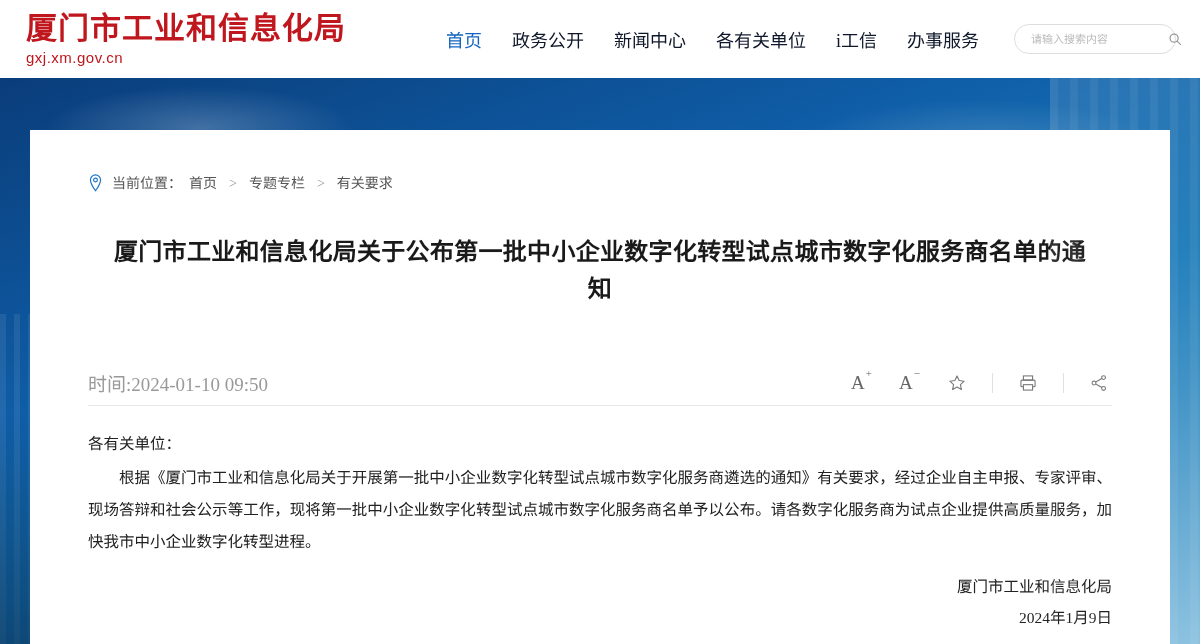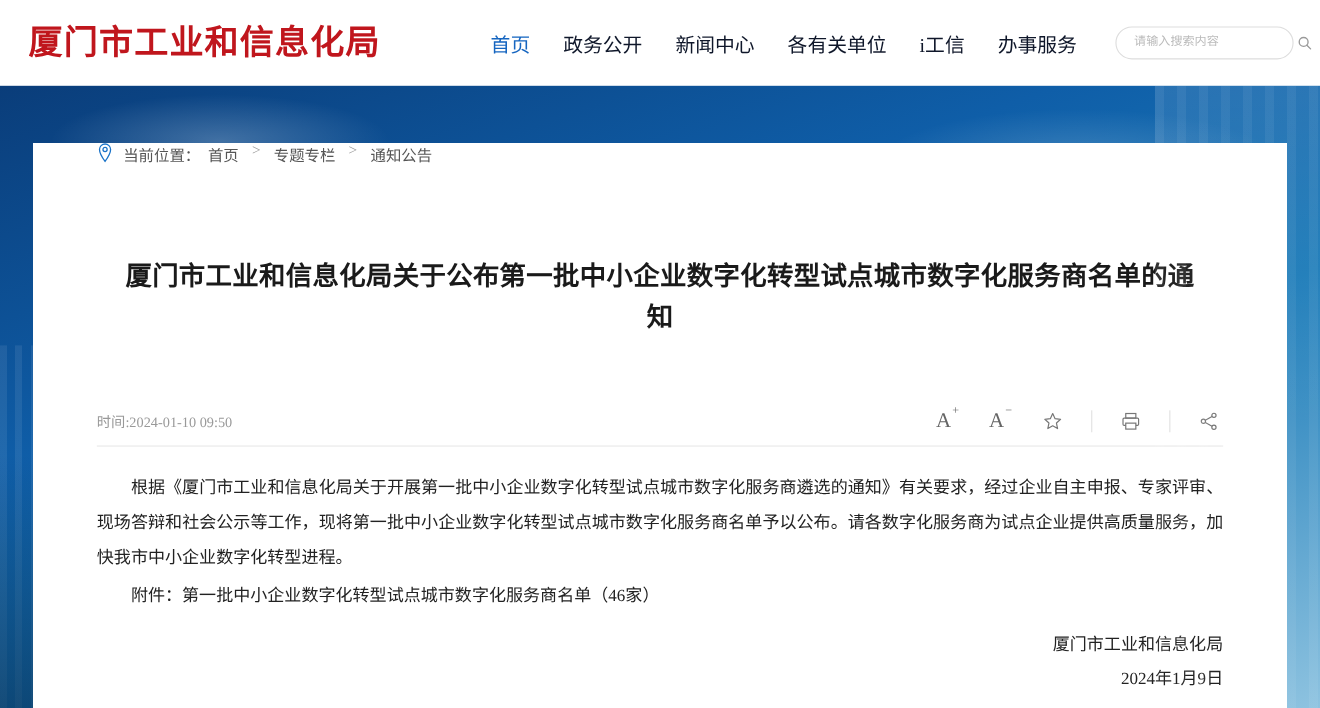--- a/index.html
+++ b/index.html
@@ -74,21 +74,21 @@
     background: #fff;
     flex: none;
   }
   .search-input {
     border: none;
     outline: none;
     font-size: 11px;
     color: #333;
     flex: 1;
     background: transparent;
-    font-family: Liberation Mono, monospace;
+    font-family: Liberation Serif, serif;
   }
   .search-input::placeholder { color: #bbbbbb; }
   .search-icon { width: 14px; height: 14px; flex: none; }
 
   
   .banner {
     position: relative;
     height: 566px;
     background: linear-gradient(160deg, #0a3d7a 0%, #0f5ea8 35%, #1a7ab8 60%, #8ec3e0 100%);
     overflow: hidden;
@@ -127,21 +127,21 @@
     left: 30px;
     top: 52px;
     width: 1140px;
     min-height: 520px;
     background: #ffffff;
     padding: 0 58px;
   }
 
   .breadcrumb {
     display: flex;
-    align-items: flex-start;
+    align-items: flex-end;
     gap: 7px;
     height: 62px;
     font-size: 14px;
     color: #555555;
     font-family: "Liberation Serif", "DejaVu Serif", serif;
   }
   .loc-icon { width: 15px; height: 18px; flex: none; margin-right: 2px; }
   .bc-sep { color: #999999; padding: 0 5px; }
   .bc-link { color: #555555; cursor: pointer; }
 
@@ -158,21 +158,21 @@
 
   .meta-row {
     margin-top: 52px;
     height: 46px;
     border-bottom: 1px solid #e8e8e8;
     display: flex;
     align-items: center;
     justify-content: space-between;
   }
   .meta-time {
-    font-size: 13px;
+    font-size: 19px;
     color: #999999;
     font-family: "Liberation Serif", "DejaVu Serif", serif;
   }
   .meta-tools {
     display: flex;
     align-items: center;
     gap: 22px;
     color: #777777;
   }
   .tool {
@@ -214,20 +214,21 @@
     color: #222222;
     line-height: 2.0;
   }
 </style>
 </head>
 <body>
 
 <div class="site-header">
   <div class="brand">
     <div class="brand-title">厦门市工业和信息化局</div>
+    <div class="brand-url">gxj.xm.gov.cn</div>
   </div>
 
   <nav class="main-nav">
     <span class="nav-item active">首页</span>
     <span class="nav-item">政务公开</span>
     <span class="nav-item">新闻中心</span>
     <span class="nav-item">各有关单位</span>
     <span class="nav-item">i工信</span>
     <span class="nav-item">办事服务</span>
   </nav>
@@ -253,21 +254,21 @@
         <svg viewBox="0 0 16 20" width="15" height="18">
           <path d="M8 1C4.9 1 2.4 3.5 2.4 6.6 2.4 11 8 18.6 8 18.6S13.6 11 13.6 6.6C13.6 3.5 11.1 1 8 1z" fill="none" stroke="#1a73c8" stroke-width="1.3"></path>
           <circle cx="8" cy="6.6" r="2.1" fill="none" stroke="#1a73c8" stroke-width="1.3"></circle>
         </svg>
       </span>
       <span>当前位置：</span>
       <span class="bc-link">首页</span>
       <span class="bc-sep">&gt;</span>
       <span class="bc-link">专题专栏</span>
       <span class="bc-sep">&gt;</span>
-      <span class="bc-link">通知公告</span>
+      <span class="bc-link">有关要求</span>
     </div>
 
     <h1 class="article-title">厦门市工业和信息化局关于公布第一批中小企业数字化转型试点城市数字化服务商名单的通知</h1>
 
     <div class="meta-row">
       <div class="meta-time">时间:2024-01-10 09:50</div>
       <div class="meta-tools">
         <span class="tool">
           <span class="tool-text">A<sup>+</sup></span>
         </span>
@@ -294,22 +295,22 @@
             <circle cx="6" cy="12" r="2.3"></circle>
             <circle cx="17.5" cy="18.5" r="2.3"></circle>
             <line x1="8.1" y1="10.8" x2="15.4" y2="6.7"></line>
             <line x1="8.1" y1="13.2" x2="15.4" y2="17.3"></line>
           </svg>
         </span>
       </div>
     </div>
 
     <div class="article-body">
+      <p>各有关单位：</p>
       <p class="indent">根据《厦门市工业和信息化局关于开展第一批中小企业数字化转型试点城市数字化服务商遴选的通知》有关要求，经过企业自主申报、专家评审、现场答辩和社会公示等工作，现将第一批中小企业数字化转型试点城市数字化服务商名单予以公布。请各数字化服务商为试点企业提供高质量服务，加快我市中小企业数字化转型进程。</p>
-      <p class="indent">附件：第一批中小企业数字化转型试点城市数字化服务商名单（46家）</p>
     </div>
 
     <div class="signature">
       <div>厦门市工业和信息化局</div>
       <div>2024年1月9日</div>
     </div>
 
   </div>
 </div>
 

